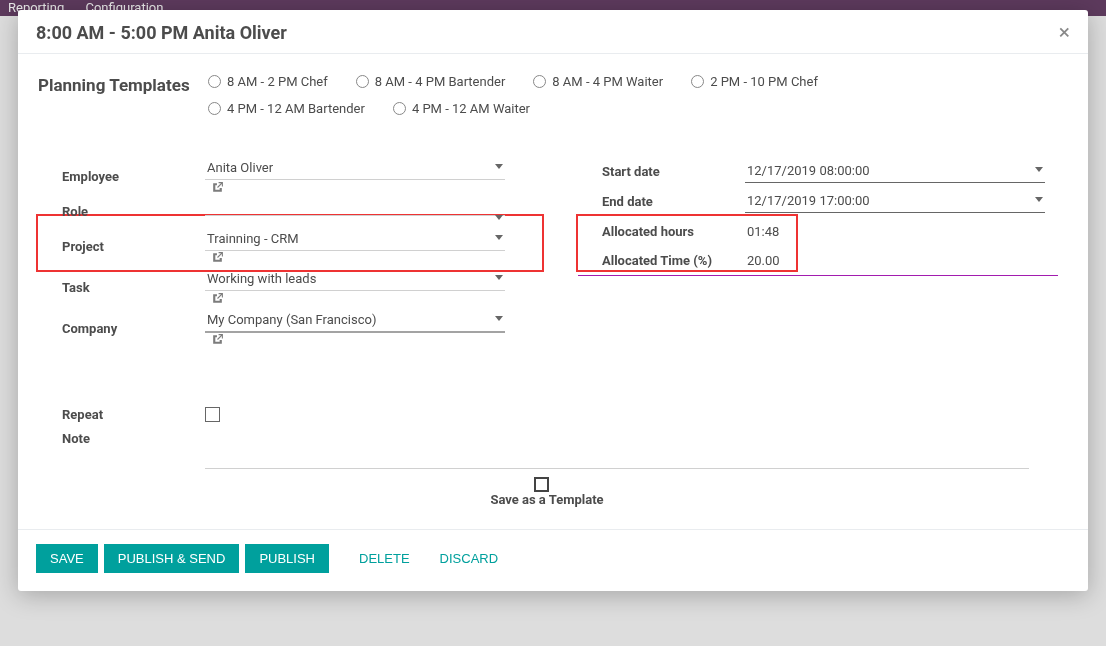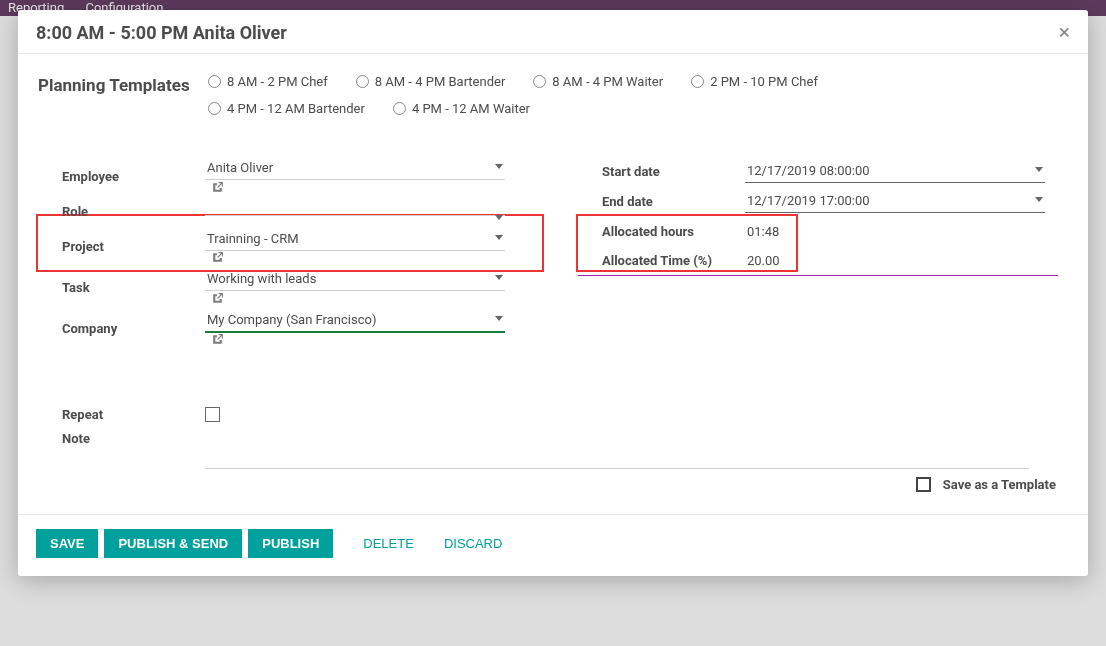--- a/index.html
+++ b/index.html
@@ -149,21 +149,21 @@
   top: 58px;
   width: 222px;
   height: 58px;
   pointer-events:none;
 }
 .static-val {
   padding: 4px 2px;
   font-size: 13px;
 }
 .company-underline {
-  border-bottom: 2px solid #15803d;
+  border-bottom: 2px solid #a3a3a3;
 }
 .date-field {
   width: 300px;
   border: none;
   border-bottom: 1px solid #666;
   padding: 4px 16px 4px 2px;
   font-size: 13px;
   position: relative;
 }
 .date-field .caret {
@@ -182,35 +182,36 @@
   border-bottom: 1px solid #d0d0d0;
   margin-top:4px;
   width: 824px;
   height: 34px;
 }
 .save-template-row {
   display: flex;
   justify-content: flex-end;
   align-items: center;
   padding: 8px 12px 12px 0;
+  flex-direction: column;
 }
 .save-template-row .checkbox { border:2px solid #444;margin-right:12px;}
 .save-template-row .lbl { font-weight:700;color:#4c4c4c;font-size:13px;}
 .modal-footer {
   padding: 14px 18px 18px 18px;
   display: flex;
   align-items: center;
   gap: 6px;
   border-top: 1px solid #e9ecef;
 }
 .btn {
   border: none;
   padding: 7px 14px;
   font-size: 13px;
-  font-weight: 700;
+  font-weight: 400;
   cursor: pointer;
   border-radius: 0;
 }
 .btn-primary {
   background: #00a09d;
   color: #fff;
 }
 .btn-link {
   background: transparent;
   color: #00a09d;

